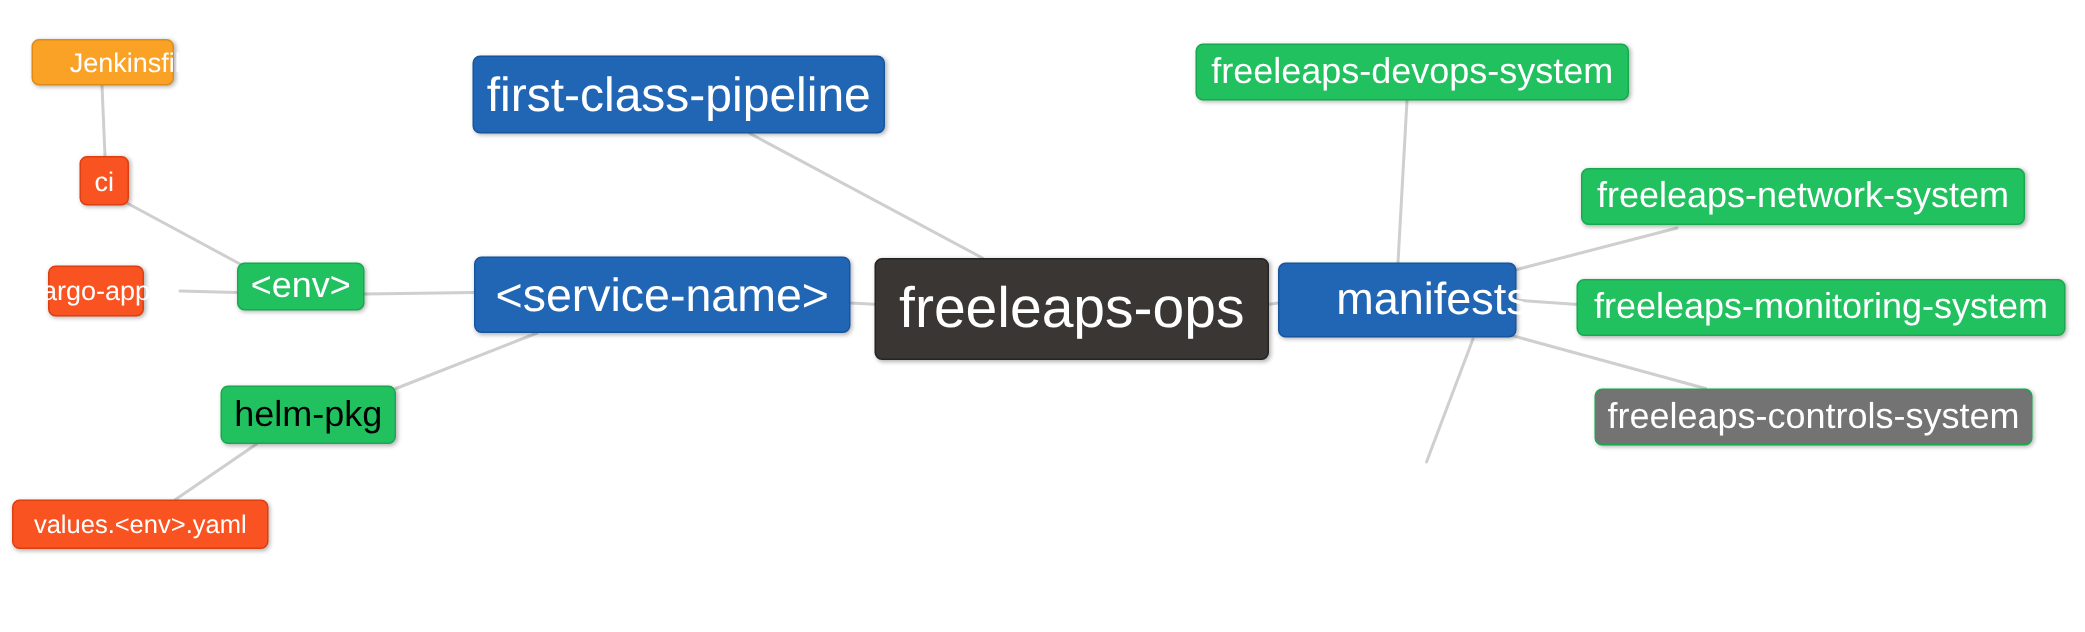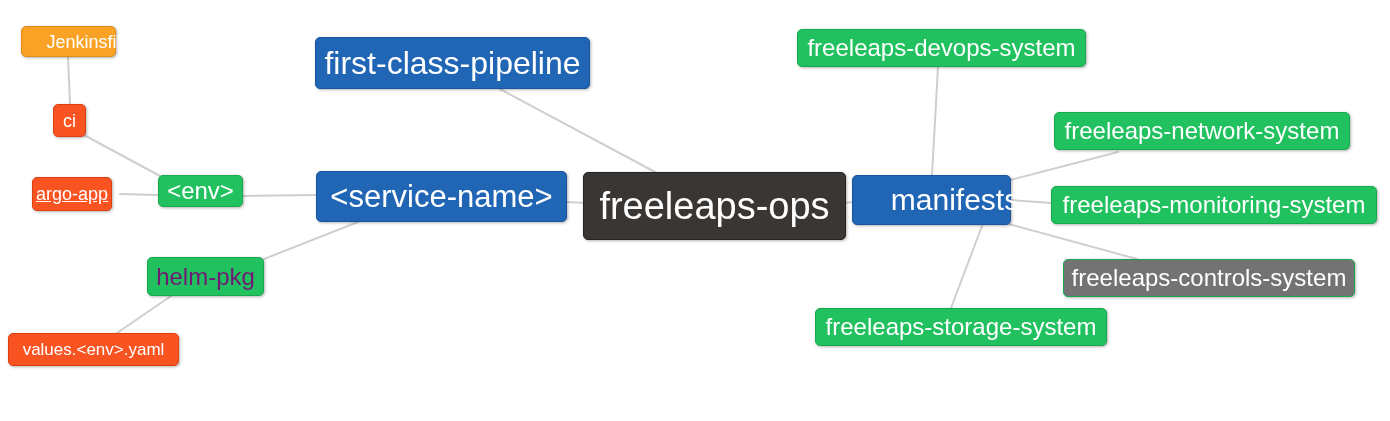--- a/index.html
+++ b/index.html
@@ -57,27 +57,26 @@
       <line x1="845" y1="203" x2="852" y2="202" stroke="#cfcfcf" stroke-width="2" stroke-linecap="round"></line>
       <line x1="938" y1="67" x2="932" y2="175" stroke="#cfcfcf" stroke-width="2" stroke-linecap="round"></line>
       <line x1="1010" y1="180" x2="1118" y2="152" stroke="#cfcfcf" stroke-width="2" stroke-linecap="round"></line>
       <line x1="1010" y1="200" x2="1052" y2="203" stroke="#cfcfcf" stroke-width="2" stroke-linecap="round"></line>
       <line x1="1009" y1="224" x2="1137" y2="259" stroke="#cfcfcf" stroke-width="2" stroke-linecap="round"></line>
       <line x1="982" y1="226" x2="951" y2="308" stroke="#cfcfcf" stroke-width="2" stroke-linecap="round"></line>
     </svg>
   <div id="node-layer">
       <div class="node" style="left: 21px; top: 26px; width: 95px; height: 31px; font-size: 18px; background: rgb(250, 162, 38); border-color: rgb(224, 140, 20); color: rgb(255, 255, 255); padding-left: 40px;">Jenkinsfile</div>
       <div class="node" style="left: 53px; top: 104px; width: 33px; height: 33px; font-size: 18px; background: rgb(249, 83, 33); border-color: rgb(221, 63, 16); color: rgb(255, 255, 255);">ci</div>
-      <div class="node" style="left: 32px; top: 177px; width: 80px; height: 34px; font-size: 18px; background: rgb(249, 83, 33); border-color: rgb(221, 63, 16); color: rgb(255, 255, 255); text-decoration: underline;">argo-app</div>
+      <div class="node" style="left: 32px; top: 177px; width: 64px; height: 34px; font-size: 18px; background: rgb(249, 83, 33); border-color: rgb(221, 63, 16); color: rgb(255, 255, 255);">argo-app</div>
       <div class="node" style="left: 158px; top: 175px; width: 85px; height: 32px; font-size: 24px; background: rgb(34, 193, 96); border-color: rgb(24, 169, 79); color: rgb(255, 255, 255);">&lt;env&gt;</div>
-      <div class="node" style="left: 147px; top: 257px; width: 117px; height: 39px; font-size: 24px; background: rgb(34, 193, 96); border-color: rgb(24, 169, 79); color: #701a75;">helm-pkg</div>
+      <div class="node" style="left: 147px; top: 257px; width: 117px; height: 39px; font-size: 24px; background: rgb(34, 193, 96); border-color: rgb(24, 169, 79); color: #000000;">helm-pkg</div>
       <div class="node" style="left: 8px; top: 333px; width: 171px; height: 33px; font-size: 17px; background: rgb(249, 83, 33); border-color: rgb(221, 63, 16); color: rgb(255, 255, 255);">values.&lt;env&gt;.yaml</div>
       <div class="node" style="left: 315px; top: 37px; width: 275px; height: 52px; font-size: 32px; background: rgb(32, 102, 181); border-color: rgb(23, 85, 158); color: rgb(255, 255, 255);">first-class-pipeline</div>
       <div class="node" style="left: 316px; top: 171px; width: 251px; height: 51px; font-size: 31px; background: rgb(32, 102, 181); border-color: rgb(23, 85, 158); color: rgb(255, 255, 255);">&lt;service-name&gt;</div>
       <div class="node" style="left: 583px; top: 172px; width: 263px; height: 68px; font-size: 38px; background: rgb(58, 54, 51); border-color: rgb(38, 36, 34); color: rgb(255, 255, 255);">freeleaps-ops</div>
       <div class="node" style="left: 852px; top: 175px; width: 159px; height: 50px; font-size: 30px; background: rgb(32, 102, 181); border-color: rgb(23, 85, 158); color: rgb(255, 255, 255); padding-left: 47px;">manifests</div>
       <div class="node" style="left: 797px; top: 29px; width: 289px; height: 38px; font-size: 24px; background: rgb(34, 193, 96); border-color: rgb(24, 169, 79); color: rgb(255, 255, 255);">freeleaps-devops-system</div>
       <div class="node" style="left: 1054px; top: 112px; width: 296px; height: 38px; font-size: 24px; background: rgb(34, 193, 96); border-color: rgb(24, 169, 79); color: rgb(255, 255, 255);">freeleaps-network-system</div>
       <div class="node" style="left: 1051px; top: 186px; width: 326px; height: 38px; font-size: 24px; background: rgb(34, 193, 96); border-color: rgb(24, 169, 79); color: rgb(255, 255, 255);">freeleaps-monitoring-system</div>
       <div class="node" style="left: 1063px; top: 259px; width: 292px; height: 38px; font-size: 24px; background: #737373; border-color: rgb(24, 169, 79); color: rgb(255, 255, 255);">freeleaps-controls-system</div>
-      <div class="node" style="left: 815px; top: 308px; width: 292px; height: 38px; font-size: 24px; background: rgb(34, 193, 96); border-color: rgb(24, 169, 79); color: rgb(255, 255, 255);">freeleaps-storage-system</div>
     </div>
 </div>
 
 </body></html>

